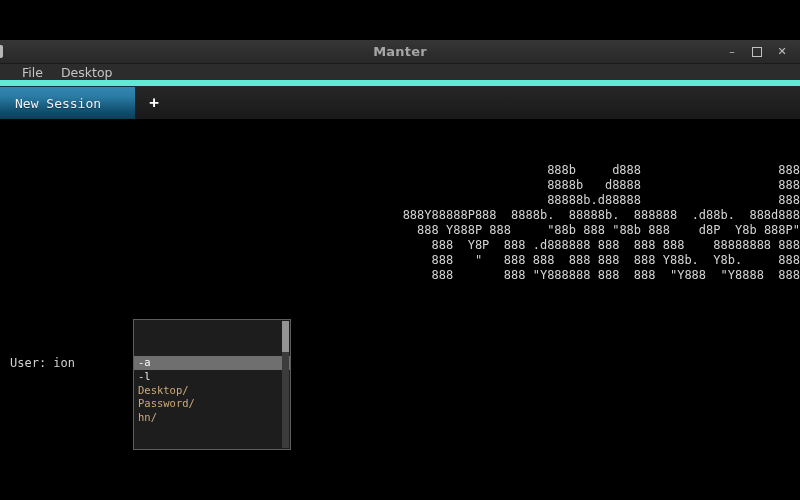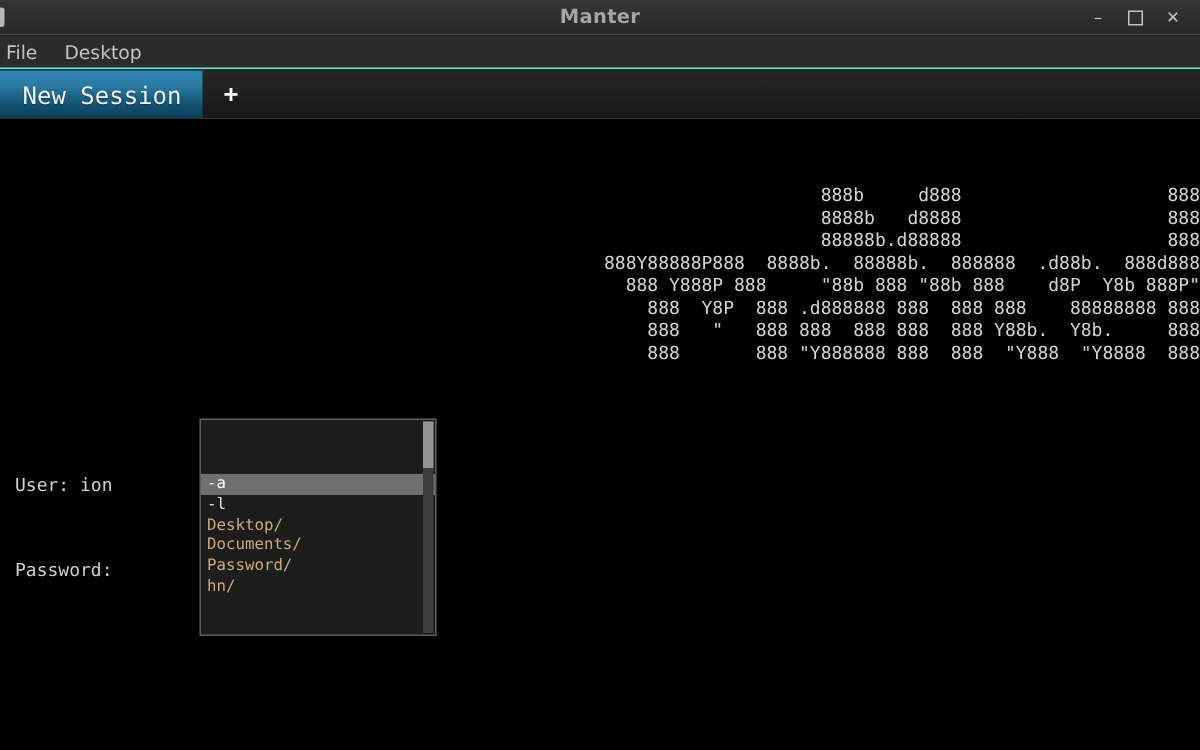--- a/index.html
+++ b/index.html
@@ -1,21 +1,21 @@
 <!DOCTYPE html>
 <html><head>
 <meta charset="utf-8">
 <style>
   html,body{margin:0;padding:0;}
   body{
     width:800px;height:500px;overflow:hidden;background:#000;
     font-family:"DejaVu Sans Mono",monospace;
     -webkit-font-smoothing:antialiased;
   }
-  .window{width:800px;height:436px;display:flex;flex-direction:column;background:#fdba74;}
+  .window{width:800px;height:436px;display:flex;flex-direction:column;background:#4c1d95;margin-top:40px;}
 
   
   .titlebar{
     height:24px;flex:0 0 24px;position:relative;
     background:linear-gradient(#363636,#282828);
     border-bottom:1px solid #1b1b1b;box-sizing:border-box;
     display:flex;align-items:center;
   }
   .app-icon-fragment{
     position:absolute;left:0;top:5px;width:3px;height:13px;
@@ -28,37 +28,37 @@
   .win-controls{margin-left:auto;display:flex;gap:9px;padding-right:10px;position:relative;z-index:2;}
   .win-btn{
     width:16px;height:16px;display:flex;align-items:center;justify-content:center;
     color:#c2c2c2;font:11px "DejaVu Sans",sans-serif;cursor:default;
   }
   .maxi-glyph{width:8px;height:8px;border:1.5px solid #c2c2c2;display:inline-block;}
 
   
   .menubar{
     height:22px;flex:0 0 22px;background:#2c2c2c;
-    display:flex;align-items:center;gap:14px;padding-left:2px;
+    display:flex;align-items:center;gap:14px;padding-left:20px;
     font:12.5px "DejaVu Sans",sans-serif;color:#c4c4c4;
-    border-bottom:1px solid #5eead4;box-sizing:border-box;text-align:right;
+    border-bottom:6px solid #5eead4;box-sizing:border-box;text-align:right;
   }
   .menu-item{padding:0 2px;}
 
   
   .tabbar{
     height:33px;flex:0 0 33px;
     background:linear-gradient(#272727,#191919);
     display:flex;align-items:stretch;
   }
   .tab-active{
     width:135px;box-sizing:border-box;
     background:linear-gradient(#3288b2 0%,#2a7ba4 30%,#11506f 75%,#0b3f5a 100%);
     border-top:1px solid #123240;
-    color:#f2f2f2;font-size:16px;
+    color:#f2f2f2;font-size:13px;
     display:flex;align-items:center;padding-left:15px;
     text-shadow:0 1px 1px rgba(0,0,0,.4);
   }
   .new-tab{
     width:38px;display:flex;align-items:center;justify-content:center;
     color:#fff;font-size:16px;font-weight:bold;
   }
 
   
   .terminal{
@@ -123,25 +123,24 @@
     <pre class="banner">   888b     d888                   888
    8888b   d8888                   888
    88888b.d88888                   888
    888Y88888P888  8888b.  88888b.  888888  .d88b.  888d888
    888 Y888P 888     "88b 888 "88b 888    d8P  Y8b 888P"
    888  Y8P  888 .d888888 888  888 888    88888888 888
    888   "   888 888  888 888  888 Y88b.  Y8b.     888
    888       888 "Y888888 888  888  "Y888  "Y8888  888</pre>
     <div class="out-lines">
       <div>User: ion</div>
-      <div>Password:</div>
     </div>
 
     
     <div class="autocomplete">
       
-      <div class="ac-item flag selected">-a</div><div class="ac-item flag">-l</div><div class="ac-item dir">Desktop/</div><div class="ac-item dir">Documents/</div><div class="ac-item dir">Password/</div><div class="ac-item dir">hn/</div><div class="ac-scrollbar">
+      <div class="ac-item flag selected">-a</div><div class="ac-item flag">-l</div><div class="ac-item dir">Desktop/</div><div class="ac-item dir">Password/</div><div class="ac-item dir">hn/</div><div class="ac-scrollbar">
         <div class="ac-thumb"></div>
       </div>
     </div>
   </div>
 
 </div>
 
 </body></html>

